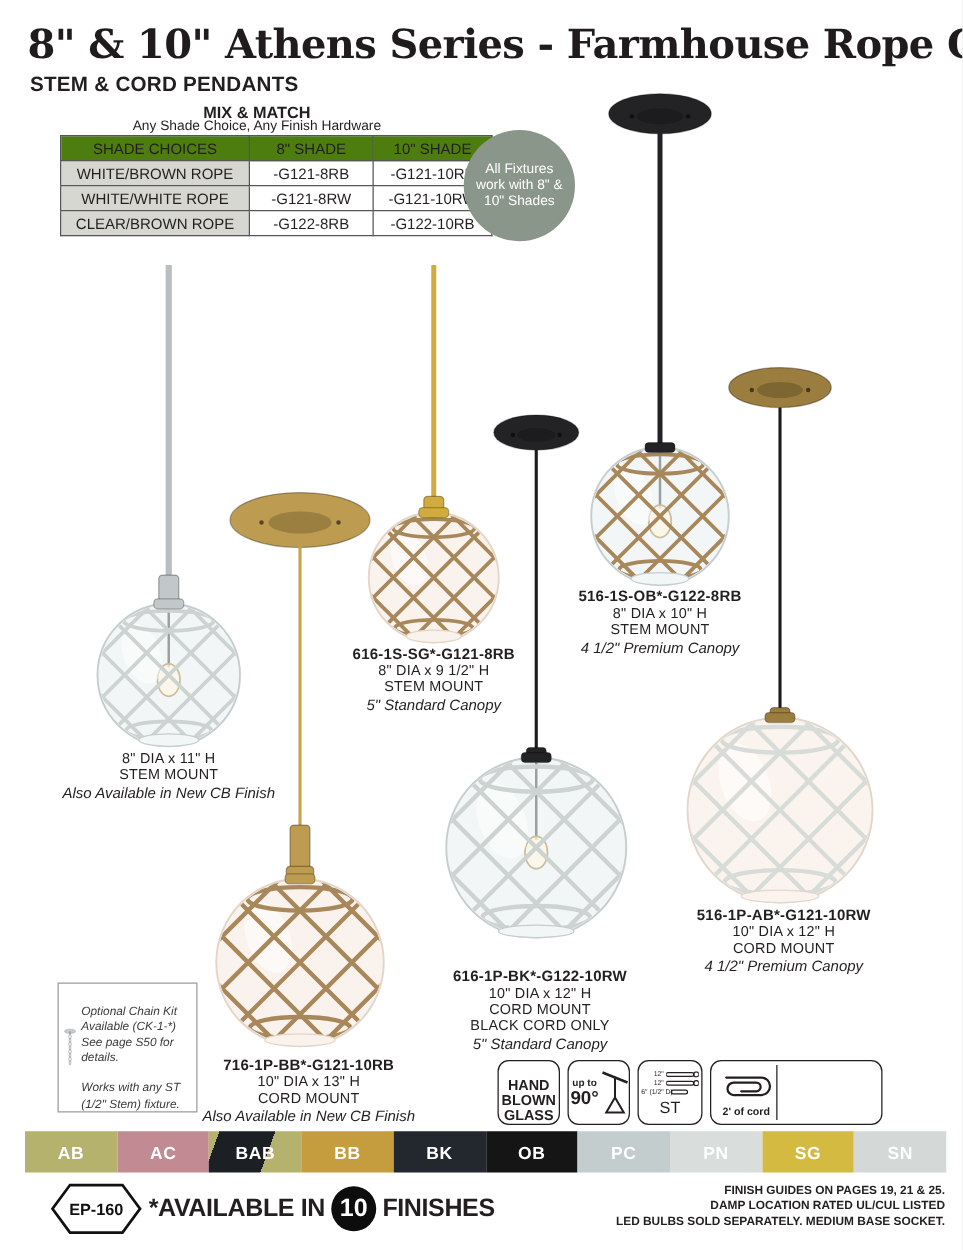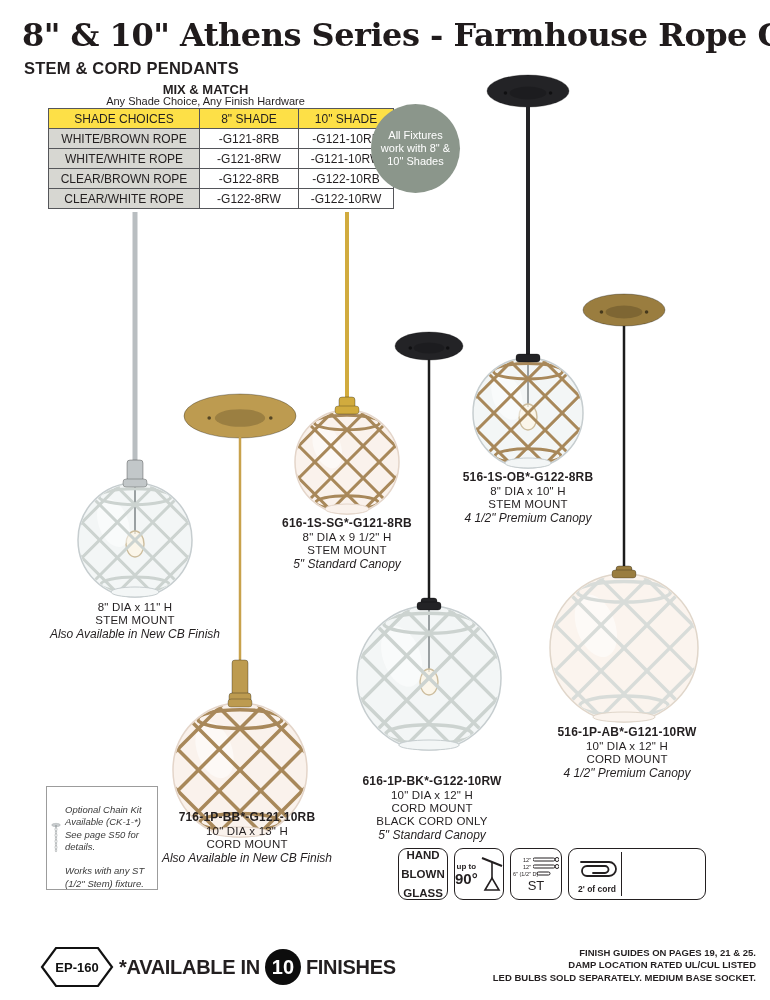--- a/index.html
+++ b/index.html
@@ -5,37 +5,37 @@
   html,body{margin:0;padding:0;background:#e8e8e8}
   .page{position:relative;width:770px;height:1000px;background:#ffffff;margin:0 auto;
         font-family:"Liberation Sans",sans-serif;color:#231f20;overflow:hidden}
   .title{position:absolute;left:22px;top:16px;font-family:"DejaVu Serif",serif;
          font-weight:700;font-size:32px;letter-spacing:-0.5px;color:#201b1c;white-space:nowrap}
   .subtitle{position:absolute;left:24px;top:59px;font-size:16.5px;font-weight:700;letter-spacing:0.2px}
   .mm-head{position:absolute;left:48px;top:82px;width:315px;text-align:center;font-weight:700;font-size:13px}
   .mm-sub{position:absolute;left:48px;top:95px;width:315px;text-align:center;font-size:11px}
   .shade-table{position:absolute;left:48px;top:108px;border-collapse:collapse;font-size:12px}
   .shade-table th,.shade-table td{border:1px solid #55565a;height:19px;padding:0 5px;text-align:center;font-weight:400}
-  .shade-table th{background:#fde047;font-weight:400}
+  .shade-table th{background:#4d7c0f;font-weight:400}
   .shade-table td.rowhead{background:#d7d7d2}
   .c1{width:140px}.c2{width:88px}.c3{width:84px}
   .badge{position:absolute;left:371px;top:104px;width:89px;height:89px;border-radius:50%;
          background:#8b968b;color:#fff;display:flex;align-items:center;justify-content:center;
          text-align:center;font-size:11px;line-height:1.2;padding:0 9px;box-sizing:border-box}
   #fixtures{position:absolute;left:0;top:0;pointer-events:none}
   .plabel{position:absolute;text-align:center;width:240px}
   .pcode{font-weight:700;font-size:12px;letter-spacing:0.2px}
   .pline{font-size:11.5px;margin-top:1px;letter-spacing:0.2px}
   .pnote{font-size:12px;font-style:italic;margin-top:1px}
   .chainkit{position:absolute;left:46px;top:786px;width:112px;height:104px;border:1px solid #9c9c9c;
             display:flex;gap:4px;padding:5px 4px;box-sizing:border-box;font-size:9.5px;
             font-style:italic;line-height:1.3;color:#3a3a3a}
   .ck-text p{margin:12px 0 7px 0}
   .fbox{position:absolute;top:848px;height:52px;border:1.6px solid #231f20;border-radius:9px;
-        box-sizing:border-box;display:flex;align-items:center;justify-content:space-between}
+        box-sizing:border-box;display:flex;align-items:center;justify-content:flex-end}
   .fb-hbg{left:398px;width:50px;flex-direction:column;font-weight:700;font-size:11.5px;line-height:1.05;text-align:center}
   .fb-90{left:454px;width:50px;gap:2px}
   .fb-90 .txt{text-align:center;line-height:1}
   .fb-90 .up{font-size:8px;font-weight:700}
   .fb-90 .deg{font-size:15px;font-weight:700}
   .fb-st{left:510px;width:52px;flex-direction:column;justify-content:center;gap:1px}
   .fb-st .st{font-weight:400;font-size:13px;line-height:1;margin-top:1px}
   .fb-cord{left:568px;width:138px;justify-content:flex-start;padding:3px 4px}
   .coil-wrap{width:48px;text-align:center;border-right:1.4px solid #231f20;align-self:stretch;
              display:flex;flex-direction:column;justify-content:flex-end;align-items:center;padding-bottom:2px}
@@ -297,25 +297,20 @@
     <tr>
       <td class="rowhead">WHITE/WHITE ROPE</td>
       <td>-G121-8RW</td>
       <td>-G121-10RW</td>
     </tr>
     <tr>
       <td class="rowhead">CLEAR/BROWN ROPE</td>
       <td>-G122-8RB</td>
       <td>-G122-10RB</td>
     </tr>
-    <tr>
-      <td class="rowhead">CLEAR/WHITE ROPE</td>
-      <td>-G122-8RW</td>
-      <td>-G122-10RW</td>
-    </tr>
   </tbody>
     </table>
 
   <div class="badge" style="background: rgb(139, 150, 139);">All Fixtures work with 8" &amp; 10" Shades</div>
 
   <div class="plabel" style="left:15px;top:600px">
     <div class="pline">8" DIA x 11" H</div>
     <div class="pline">STEM MOUNT</div>
     <div class="pnote">Also Available in New CB Finish</div>
   </div>
@@ -324,21 +319,21 @@
     <div class="pline">8" DIA x 9 1/2" H</div>
     <div class="pline">STEM MOUNT</div>
     <div class="pnote">5" Standard Canopy</div>
   </div>
   <div class="plabel" style="left:408px;top:470px">
     <div class="pcode">516-1S-OB*-G122-8RB</div>
     <div class="pline">8" DIA x 10" H</div>
     <div class="pline">STEM MOUNT</div>
     <div class="pnote">4 1/2" Premium Canopy</div>
   </div>
-  <div class="plabel" style="left:127px;top:810px">
+  <div class="plabel" style="left:127px;top:845px">
     <div class="pcode">716-1P-BB*-G121-10RB</div>
     <div class="pline">10" DIA x 13" H</div>
     <div class="pline">CORD MOUNT</div>
     <div class="pnote">Also Available in New CB Finish</div>
   </div>
   <div class="plabel" style="left:312px;top:774px">
     <div class="pcode">616-1P-BK*-G122-10RW</div>
     <div class="pline">10" DIA x 12" H</div>
     <div class="pline">CORD MOUNT</div>
     <div class="pline">BLACK CORD ONLY</div>
@@ -416,20 +411,32 @@
 
   <div class="fbox fb-cord">
     <div class="coil-wrap">
       <svg width="44" height="26" viewBox="0 0 44 26">
         <path d="M6 4 H34 A7 7 0 0 1 34 18 H12 A5 5 0 0 1 12 8 H30 A3.5 3.5 0 0 1 30 15 H18" fill="none" stroke="#231f20" stroke-width="1.8" stroke-linecap="round"></path>
       </svg>
       <div class="coil-label">2' of cord</div>
     </div>
   </div>
 
+  <div class="swatches">
+    <div class="swatch" style="background: rgb(181, 178, 110);">AB</div>
+    <div class="swatch" style="background: rgb(194, 139, 147);">AC</div>
+    <div class="swatch" style="background: linear-gradient(110deg, rgb(181, 178, 110) 0%, rgb(181, 178, 110) 10%, rgb(28, 32, 36) 10%, rgb(28, 32, 36) 62%, rgb(181, 178, 110) 62%);">BAB</div>
+    <div class="swatch" style="background: rgb(197, 157, 63);">BB</div>
+    <div class="swatch" style="background: rgb(35, 40, 46);">BK</div>
+    <div class="swatch" style="background: rgb(21, 21, 21);">OB</div>
+    <div class="swatch" style="background: rgb(195, 205, 205);">PC</div>
+    <div class="swatch" style="background: rgb(217, 222, 221);">PN</div>
+    <div class="swatch" style="background: rgb(213, 186, 65);">SG</div>
+    <div class="swatch" style="background: rgb(212, 217, 215);">SN</div>
+  </div>
 
   <div class="footer-left">
     <svg width="74" height="42" viewBox="0 0 74 42">
       <polygon points="16,2 58,2 72,21 58,40 16,40 2,21" fill="none" stroke="#111" stroke-width="2.2"></polygon>
       <text x="37" y="26" text-anchor="middle" font-size="13" font-weight="bold" fill="#111" font-family="Liberation Sans, sans-serif">EP-160</text>
     </svg>
     <span class="avail">*AVAILABLE IN</span>
     <span class="count-circle">10</span>
     <span class="avail">FINISHES</span>
   </div>

